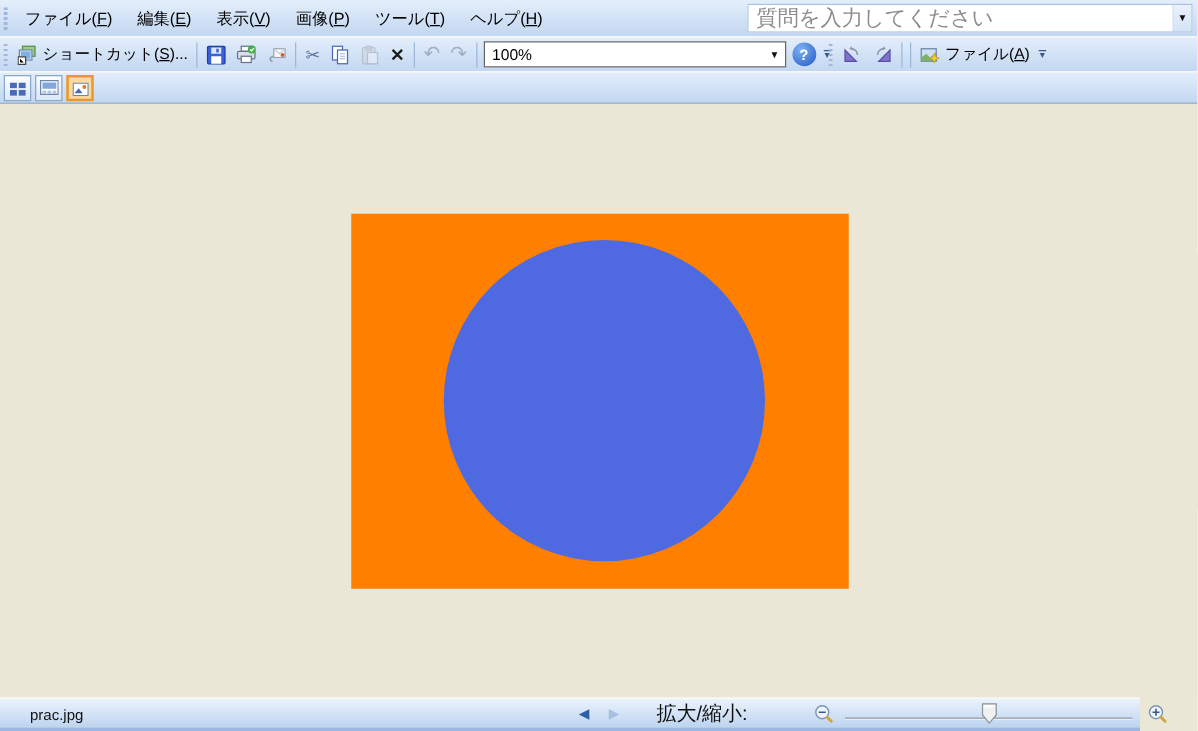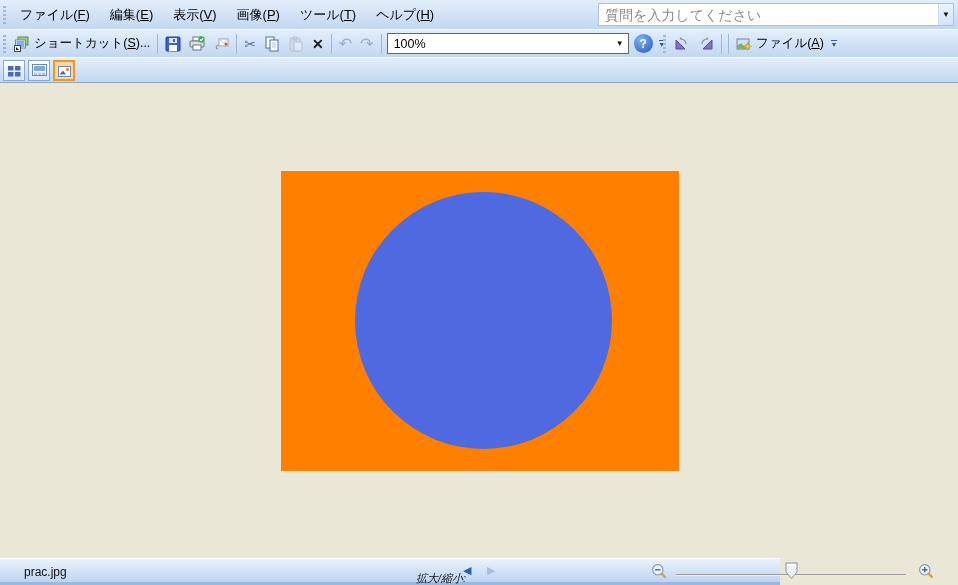--- a/index.html
+++ b/index.html
@@ -12,21 +12,21 @@
   .toolbarrow{ top:29px; height:28px; border-top:1px solid #fbfdff; display:flex; align-items:center; }
   .viewbar   { top:57px; height:26px; border-top:1px solid #fbfdff; border-bottom:1px solid #8aa8cc; display:flex; align-items:center; padding-left:3px; }
   .grip { width:3px; height:18px; margin:0 4px 0 3px; background:repeating-linear-gradient(to bottom,#9db7dd 0 2px, rgba(0,0,0,0) 2px 4px); }
   .sep  { width:1px; height:20px; background:#9cb8d8; margin:0 3px; }
 
   .menu-item { padding:20px 10px; cursor:default; white-space:nowrap; }
   .ak { text-decoration:underline; }
 
   
   .qbox { position:absolute; left:598px; top:3px; width:356px; height:23px; background:#fff; border:1px solid #aac2e0; display:flex; }
-  .qbox input { flex:1; border:none; outline:none; font-family:inherit; font-size:14px; color:#ef4444; padding:0 6px; }
+  .qbox input { flex:1; border:none; outline:none; font-family:inherit; font-size:17px; color:#ef4444; padding:0 6px; }
   .qbox input::placeholder { color:#8c8c8c; opacity:1; }
   .qbox .drop { width:15px; display:flex; align-items:center; justify-content:center; font-size:8px; color:#111; background:linear-gradient(#eaf2fc,#d4e3f6); border-left:1px solid #cfdcef; cursor:default; }
 
   
   .tb-btn { height:23px; display:flex; align-items:center; gap:4px; padding:0 3px; border:1px solid rgba(0,0,0,0); border-radius:1px; white-space:nowrap; cursor:default; }
   .tb-btn.disabled { opacity:.5; }
   .glyph { font-size:14px; line-height:14px; }
   .icon16 { width:16px; height:16px; display:inline-block; }
   .tb-text { font-size:12.5px; }
 
@@ -45,26 +45,26 @@
   
   .view-btn { width:22px; height:21px; margin-right:3px; display:flex; align-items:center; justify-content:center; border:1px solid #8aa8cc; background:linear-gradient(#fdfeff,#d9e7f7); cursor:default; }
   .view-btn.selected { border:2px solid #e8982c; background:#fbd9a0; }
 
   
   .canvas { position:absolute; left:0; top:84px; width:958px; height:474px; }
   .photo  { position:absolute; left:281px; top:87px; width:398px; height:300px; }
   .photo .circle { position:absolute; left:74px; top:21px; width:257px; height:257px; border-radius:50%; }
 
   
-  .statusbar { position:absolute; left:0; top:558px; width:780px; height:27px; background:linear-gradient(#eaf3fd,#bdd4ef); border-top:1px solid #fbfdff; border-bottom:3px solid #9ab8e0; }
+  .statusbar { position:absolute; left:0; top:558px; width:912px; height:27px; background:linear-gradient(#eaf3fd,#bdd4ef); border-top:1px solid #fbfdff; border-bottom:3px solid #9ab8e0; }
   .statusbar .fname { position:absolute; left:24px; top:6px; font-size:12px; color:#111; }
   .nav-arrow { position:absolute; top:5px; font-size:11px; cursor:default; }
   .nav-prev { left:463px; color:#2b5fa8; }
   .nav-next { left:487px; color:#a5c0e2; }
-  .zoom-label { position:absolute; right:314px; top:12px; font-size:11px; color:#111;font-style:italic; }
+  .zoom-label { position:absolute; right:314px; top:2px; font-size:16px; color:#111; }
   .mag { position:absolute; top:4px; cursor:default; }
   .mag-out { left:651px; } .mag-in { left:918px; }
   .slider-track { position:absolute; left:676px; top:15px; width:230px; height:1px; background:#9a9a9a; box-shadow:0 1px 0 #e6eefa; cursor:default; }
   .slider-thumb { position:absolute; left:785px; top:3px; cursor:default; }
 </style>
 </head>
 <body>
 
 <div class="app">
 

